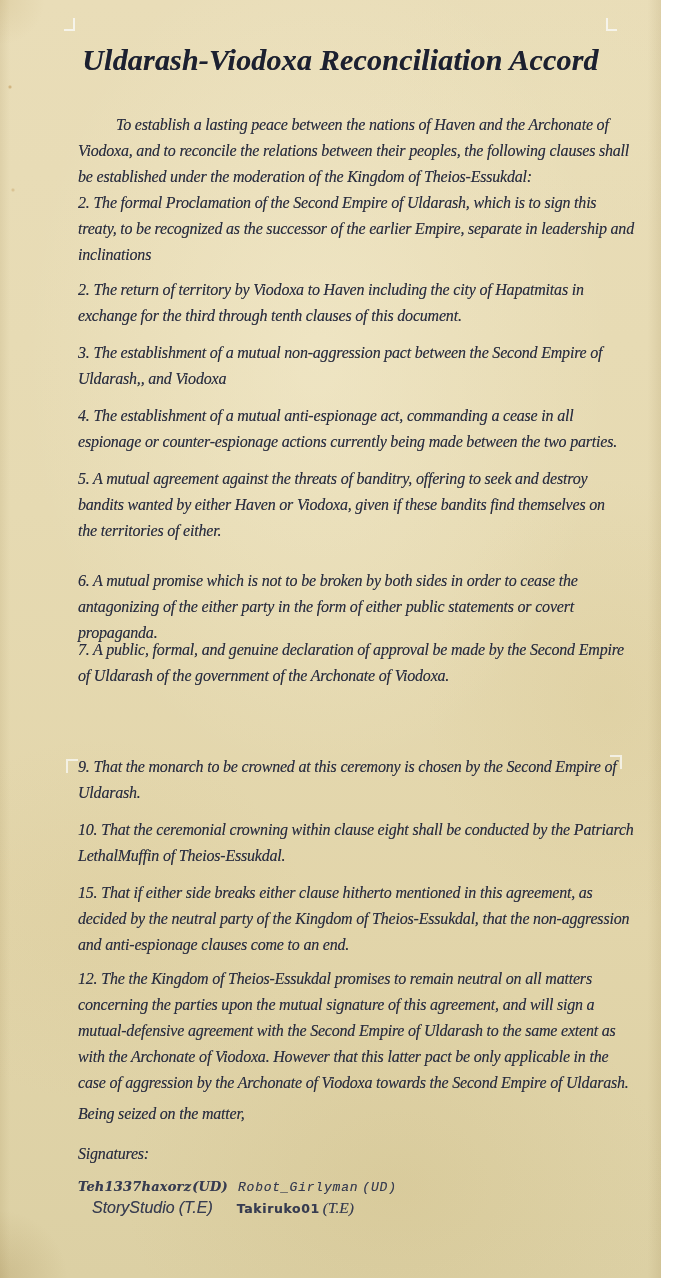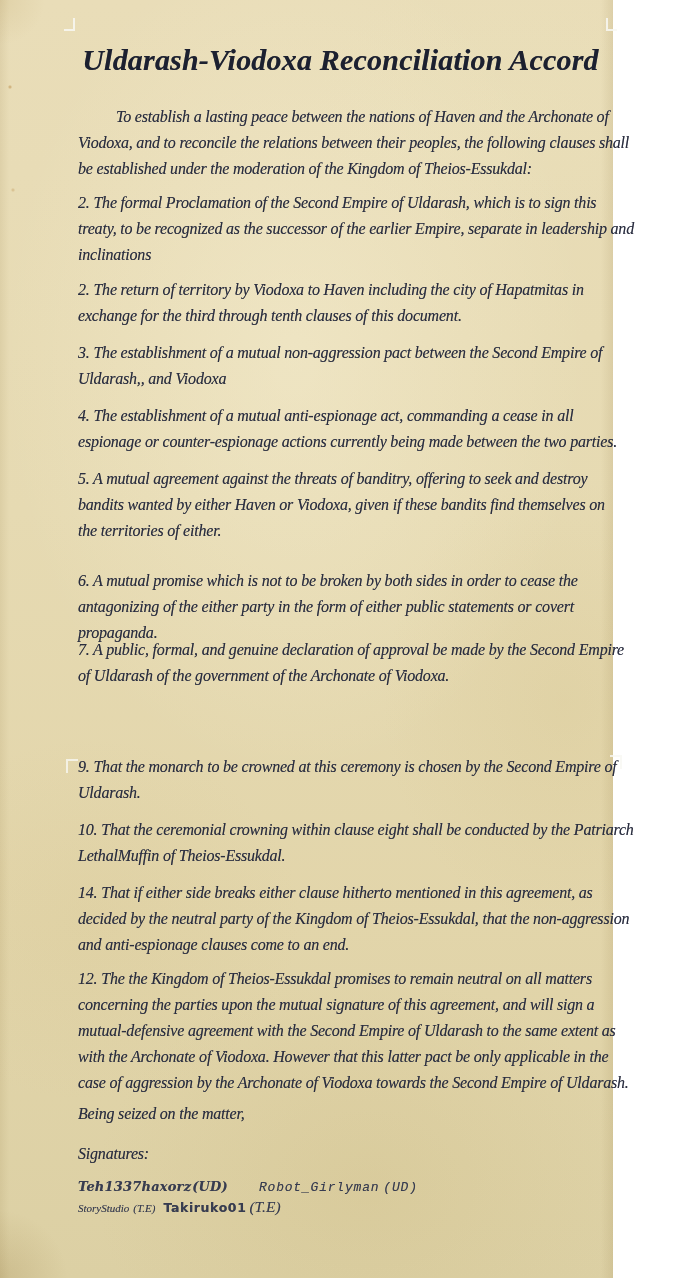--- a/index.html
+++ b/index.html
@@ -16,20 +16,21 @@
       radial-gradient(circle 3px at 13px 190px, rgba(180,130,60,0.40), rgba(180,130,60,0) 75%),
       radial-gradient(circle 90px at 0px 1278px, rgba(140,110,50,0.20), rgba(140,110,50,0) 75%),
       radial-gradient(circle 60px at 0px 0px, rgba(170,140,70,0.14), rgba(170,140,70,0) 75%),
       linear-gradient(90deg, rgba(130,105,50,0.10) 0, rgba(130,105,50,0) 1.5%, rgba(130,105,50,0) 98%, rgba(130,105,50,0.12) 100%),
       radial-gradient(ellipse 420px 600px at 48% 28%, rgba(252,246,222,0.35), rgba(252,246,222,0) 70%),
       radial-gradient(ellipse 300px 200px at 85% 8%, rgba(235,226,188,0.30), rgba(235,226,188,0) 70%),
       radial-gradient(ellipse 260px 320px at 92% 55%, rgba(205,185,125,0.18), rgba(205,185,125,0) 70%),
       radial-gradient(ellipse 300px 260px at 15% 72%, rgba(208,188,130,0.15), rgba(208,188,130,0) 70%),
       radial-gradient(ellipse 380px 300px at 60% 93%, rgba(198,178,118,0.20), rgba(198,178,118,0) 72%),
       linear-gradient(180deg, #e9ddb8 0%, #e6dab2 40%, #e2d5aa 72%, #dcd0a4 100%);
+    padding-left: 48px;
   }
   .title {
     position: absolute; top: 40px; left: 0; width: 681px;
     text-align: center;
     font-family: "Liberation Serif", serif;
     font-style: italic; font-weight: 700;
     font-size: 30px; line-height: 40px;
     color: #1c2030;
     text-shadow: 0 0 0.6px rgba(28,32,48,0.55);
     letter-spacing: 0.2px;
@@ -37,36 +38,36 @@
   .para {
     position: absolute; left: 78px; width: 534px;
     font-family: "Liberation Serif", serif;
     font-style: italic;
     font-size: 16px; line-height: 26px;
     letter-spacing: -0.2px;
     color: #2a2e40;
     text-shadow: 0 0 0.5px rgba(42,46,64,0.55);
     white-space: pre;
   }
-  .indent { text-indent: 38px; }
+  .indent { text-indent: 38px; margin-top: 8px; }
   .sig-row {
     position: absolute; left: 78px;
     display: flex; align-items: baseline;
     color: #373c50;
     text-shadow: 0 0 0.4px rgba(55,60,80,0.5);
   }
-  .row1 { top: 1177px; gap: 31px; }
+  .row1 { top: 1177px; gap: 10px; }
   .row2 { top: 1198px; gap: 8px; }
   .sig1 { font-family: "DejaVu Serif", serif; font-style: italic; font-weight: 700; font-size: 13px; line-height: 20px; letter-spacing: 0.2px; }
   .sig1 .party { margin-left: 1px; }
   .sig2 { font-family: Liberation Mono, monospace; font-style: italic; font-size: 13px; line-height: 20px; letter-spacing: 0.8px; }
   .sig2 .party { margin-left: 4px; }
-  .sig3 { font-family: Liberation Serif, serif; font-style: italic; font-size: 11px; line-height: 20px; }
+  .sig3 { font-family: Liberation Sans, sans-serif; font-style: italic; font-size: 16px; line-height: 20px; margin-left: 14px; }
   .sig3 .party { margin-left: 4px; }
-  .sig4 .name { font-family: "DejaVu Sans", sans-serif; font-weight: 700; font-size: 12.5px; line-height: 20px; letter-spacing: 0.6px; }
+  .sig4 .name { font-family: "DejaVu Sans", sans-serif; font-weight: 700; font-size: 12.5px; line-height: 20px; letter-spacing: 0.6px; margin-left: 16px; }
   .sig4 .party { font-family: "Liberation Serif", serif; font-style: italic; font-size: 15.5px; margin-left: 3px; }
   .crop { position: absolute; }
   .crop-tl { left: 64px; top: 18px; width: 9px; height: 11px;
     border-right: 2px solid rgba(248,248,243,0.85); border-bottom: 2px solid rgba(248,248,243,0.85); }
   .crop-tr { left: 606px; top: 18px; width: 9px; height: 11px;
     border-left: 2px solid rgba(248,248,243,0.85); border-bottom: 2px solid rgba(248,248,243,0.85); }
   .crop-ml { left: 66px; top: 759px; width: 10px; height: 12px;
     border-left: 2px solid rgba(248,248,243,0.8); border-top: 2px solid rgba(248,248,243,0.8); }
   .crop-mr { left: 610px; top: 755px; width: 10px; height: 12px;
     border-right: 2px solid rgba(248,248,243,0.8); border-top: 2px solid rgba(248,248,243,0.8); }
@@ -101,21 +102,21 @@
 the territories of either.</div>
   <div class="para" style="top:568px">6. A mutual promise which is not to be broken by both sides in order to cease the
 antagonizing of the either party in the form of either public statements or covert
 propaganda.</div>
   <div class="para" style="top:637px">7. A public, formal, and genuine declaration of approval be made by the Second Empire
 of Uldarash of the government of the Archonate of Viodoxa.</div>
   <div class="para" style="top:754px">9. That the monarch to be crowned at this ceremony is chosen by the Second Empire of
 Uldarash.</div>
   <div class="para" style="top:817px">10. That the ceremonial crowning within clause eight shall be conducted by the Patriarch
 LethalMuffin of Theios-Essukdal.</div>
-  <div class="para" style="top:880px">14. That if either side breaks either clause hitherto mentioned in this agreement, as
+  <div class="para" style="top:880px">15. That if either side breaks either clause hitherto mentioned in this agreement, as
 decided by the neutral party of the Kingdom of Theios-Essukdal, that the non-aggression
 and anti-espionage clauses come to an end.</div>
   <div class="para" style="top:966px">12. The the Kingdom of Theios-Essukdal promises to remain neutral on all matters
 concerning the parties upon the mutual signature of this agreement, and will sign a
 mutual-defensive agreement with the Second Empire of Uldarash to the same extent as
 with the Archonate of Viodoxa. However that this latter pact be only applicable in the
 case of aggression by the Archonate of Viodoxa towards the Second Empire of Uldarash.</div>
 
   <div class="para" style="top:1141px">Signatures:</div>
   <div class="para" style="top:1101px">Being seized on the matter,</div>

